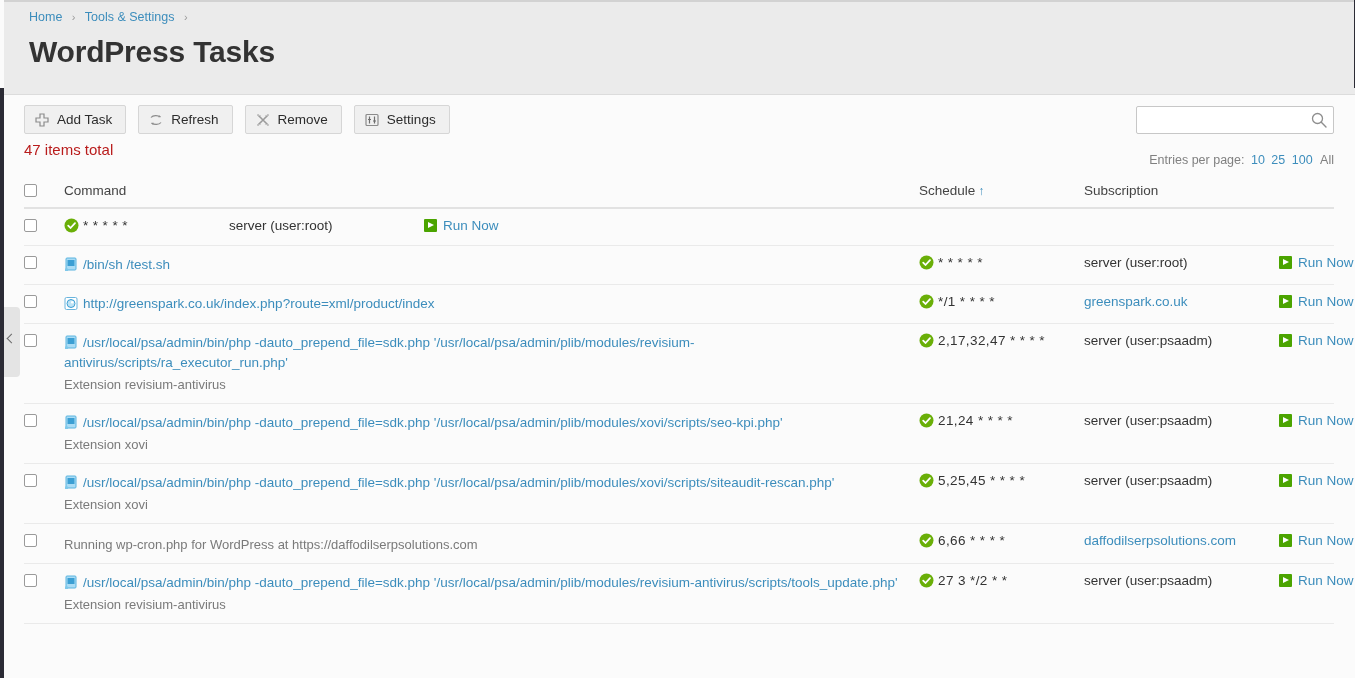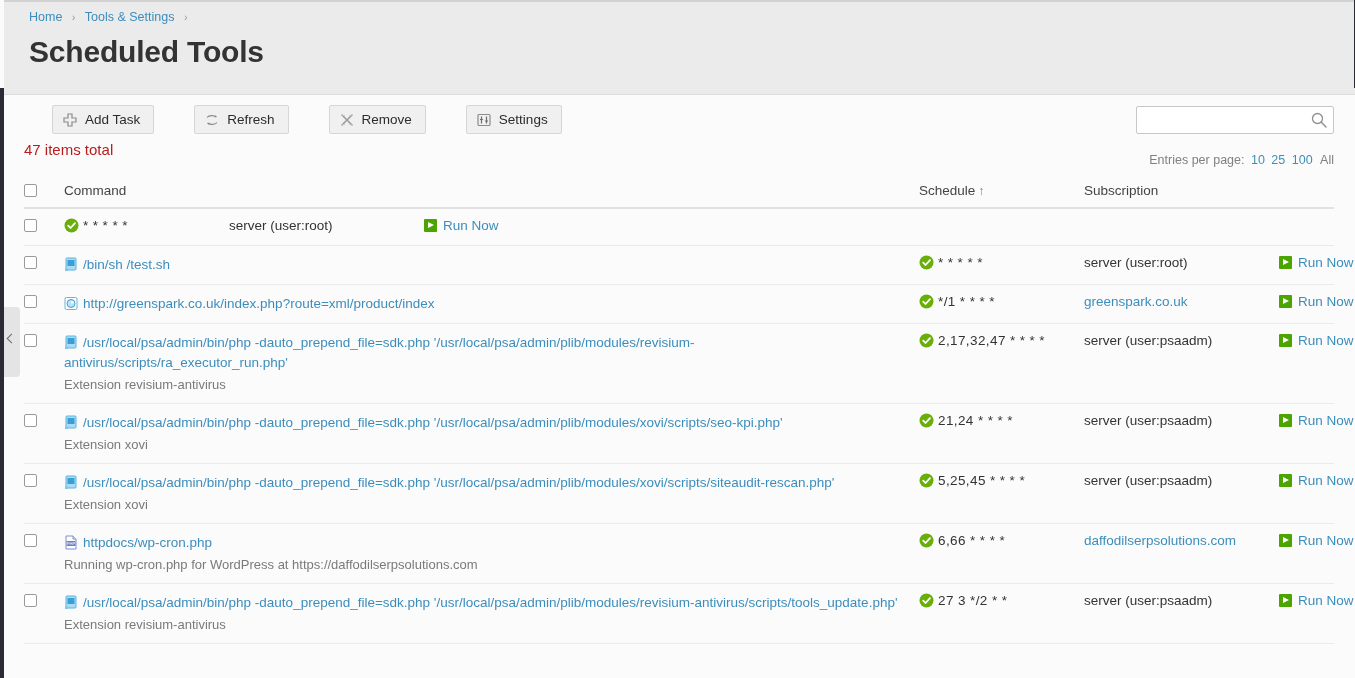--- a/index.html
+++ b/index.html
@@ -106,21 +106,20 @@
     background: #f0f0f0;
     border: 1px solid #d6d6d6;
     border-radius: 2px;
     display: inline-flex;
     align-items: center;
     gap: 7px;
     font-size: 13.5px;
     color: #2c2c2c;
     cursor: pointer;
     white-space: nowrap;
-    margin-left: 28px;
   }
   .tb-ico {
     width: 16px; height: 16px;
     display: inline-block;
     flex: 0 0 16px;
     position: relative;
   }
 
   
   .search-wrap {
@@ -324,21 +323,21 @@
   <div class="page-header">
     <div class="page-header-top-line"></div>
 
     <div class="breadcrumb">
       <a>Home</a>
       <span class="sep">›</span>
       <a>Tools &amp; Settings</a>
       <span class="sep">›</span>
     </div>
 
-    <div class="page-title">Scheduled Tools</div>
+    <div class="page-title">WordPress Tasks</div>
     <div class="header-right-strip"></div>
   </div>
 
   <div class="left-rail"></div>
   <div class="collapse-handle">
     <span class="chev"></span>
   </div>
 
   <div class="toolbar">
 
@@ -543,26 +542,20 @@
           <div class="act-cell"><a class="run-now">
               <span class="run-ico"></span>
               <span>Run Now</span>
             </a></div>
         </div>
         <div class="row">
           <div class="cb-cell">
             <span class="cb"></span>
           </div>
           <div class="cmd-cell">
-            <span class="cmd-line"><span class="cmd-icon"><svg width="14" height="15" viewBox="0 0 14 15">
-                  <path d="M2 1 h7 l3 3 v10 h-10 z" fill="#ffffff" stroke="#7b8fd0" stroke-width="1"></path>
-                  <path d="M9 1 v3 h3" fill="#dfe4f5" stroke="#7b8fd0" stroke-width="1"></path>
-                  <rect x="2.6" y="6" width="8.8" height="5" fill="#6d7fc4"></rect>
-                  <text x="7" y="10.2" font-size="4.2" fill="#ffffff" text-anchor="middle" font-family="Liberation Sans, sans-serif">PHP</text>
-                </svg></span><a class="cmd-link">httpdocs/wp-cron.php</a></span>
             <span class="cmd-desc">Running wp-cron.php for WordPress at https://daffodilserpsolutions.com</span>
           </div>
           <div class="sched-cell"><span class="sched-ok"><svg width="15" height="15" viewBox="0 0 15 15">
                 <circle cx="7.5" cy="7.5" r="7" fill="#6aaf08"></circle>
                 <path d="M4.2 7.6 L6.5 10 L11 5.2" fill="none" stroke="#ffffff" stroke-width="1.8" stroke-linecap="round" stroke-linejoin="round"></path>
               </svg></span><span class="sched-val">6,66 * * * *</span></div>
           <div class="sub-cell"><a class="sub-link">daffodilserpsolutions.com</a></div>
           <div class="act-cell"><a class="run-now">
               <span class="run-ico"></span>
               <span>Run Now</span>

